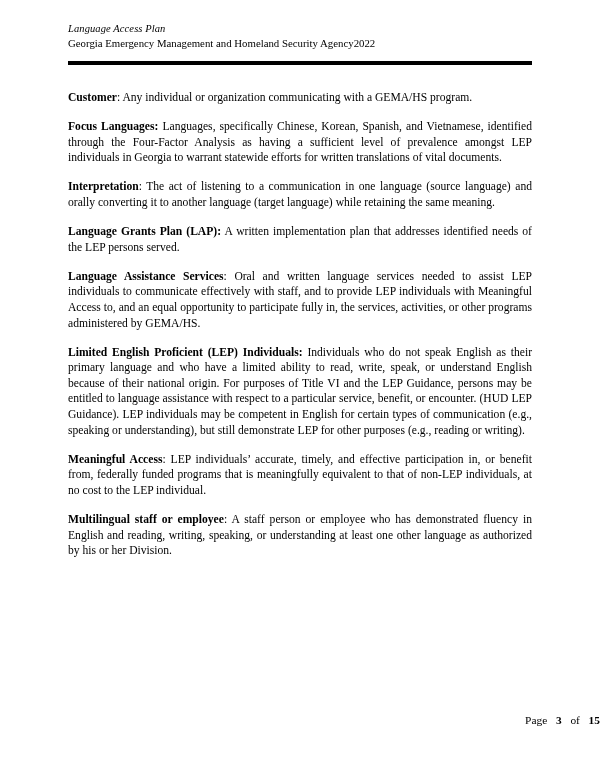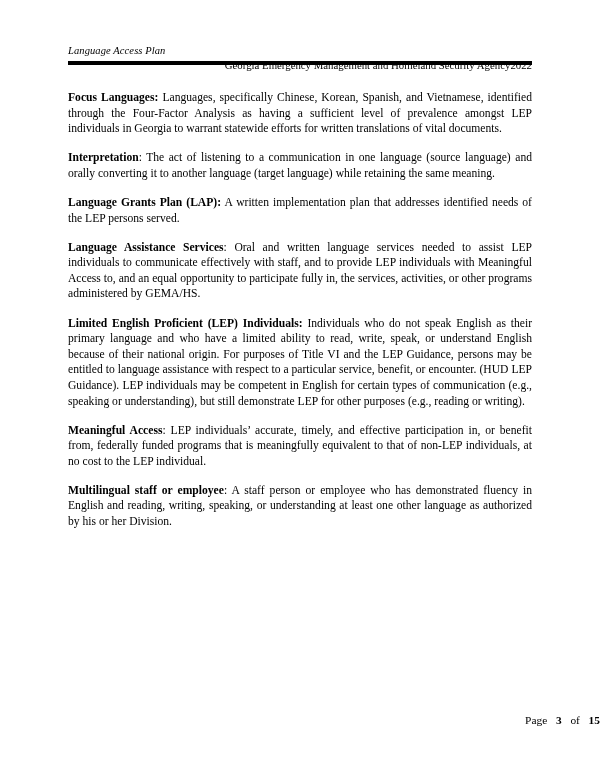--- a/index.html
+++ b/index.html
@@ -20,33 +20,33 @@
     height: 776px;
     box-sizing: border-box;
     background: #ffffff;
     overflow: hidden;
   }
 
   
   .header {
     position: absolute;
     left: 68px;
-    top: 44px;
+    top: 22px;
     width: 464px;
   }
   .header-title {
     font-style: italic;
     font-size: 10.5px;
     line-height: 13px;
     letter-spacing: 0.1px;
   }
   .header-row {
     display: flex;
     align-items: baseline;
-    justify-content: flex-end;
+    justify-content: flex-start;
     font-size: 10.8px;
     line-height: 14px;
     margin-top: 1px;
   }
   .header-org { white-space: nowrap; }
   .header-year { white-space: nowrap; }
   .header-rule {
     position: absolute;
     left: 68px;
     top: 61px;
@@ -94,20 +94,21 @@
   <div class="header">
     <div class="header-title">Language Access Plan</div>
     <div class="header-row">
       <span class="header-org">Georgia Emergency Management and Homeland Security Agency</span>
       <span class="header-year">2022</span>
     </div>
   </div>
   <div class="header-rule"></div>
 
   <div class="body" id="body-container">
+      <p class="para"><span class="term">Customer</span><span>: </span><span>Any individual or organization communicating with a GEMA/HS program.</span></p>
       <p class="para"><span class="term">Focus Languages:</span><span> </span><span>Languages, specifically Chinese, Korean, Spanish, and Vietnamese, identified through the Four-Factor Analysis as having a sufficient level of prevalence amongst LEP individuals in Georgia to warrant statewide efforts for written translations of vital documents.</span></p>
       <p class="para"><span class="term">Interpretation</span><span>: </span><span>The act of listening to a communication in one language (source language) and orally converting it to another language (target language) while retaining the same meaning.</span></p>
       <p class="para"><span class="term">Language Grants Plan (LAP):</span><span> </span><span>A written implementation plan that addresses identified needs of the LEP persons served.</span></p>
       <p class="para"><span class="term">Language Assistance Services</span><span>: </span><span>Oral and written language services needed to assist LEP individuals to communicate effectively with staff, and to provide LEP individuals with Meaningful Access to, and an equal opportunity to participate fully in, the services, activities, or other programs administered by GEMA/HS.</span></p>
       <p class="para"><span class="term">Limited English Proficient (LEP) Individuals:</span><span> </span><span>Individuals who do not speak English as their primary language and who have a limited ability to read, write, speak, or understand English because of their national origin. For purposes of Title VI and the LEP Guidance, persons may be entitled to language assistance with respect to a particular service, benefit, or encounter. (HUD LEP Guidance). LEP individuals may be competent in English for certain types of communication (e.g., speaking or understanding), but still demonstrate LEP for other purposes (e.g., reading or writing).</span></p>
       <p class="para"><span class="term">Meaningful Access</span><span>: </span><span>LEP individuals’ accurate, timely, and effective participation in, or benefit from, federally funded programs that is meaningfully equivalent to that of non-LEP individuals, at no cost to the LEP individual.</span></p>
       <p class="para"><span class="term">Multilingual staff or employee</span><span>: </span><span>A staff person or employee who has demonstrated fluency in English and reading, writing, speaking, or understanding at least one other language as authorized by his or her Division.</span></p>
     </div>
 
   <div class="footer">

